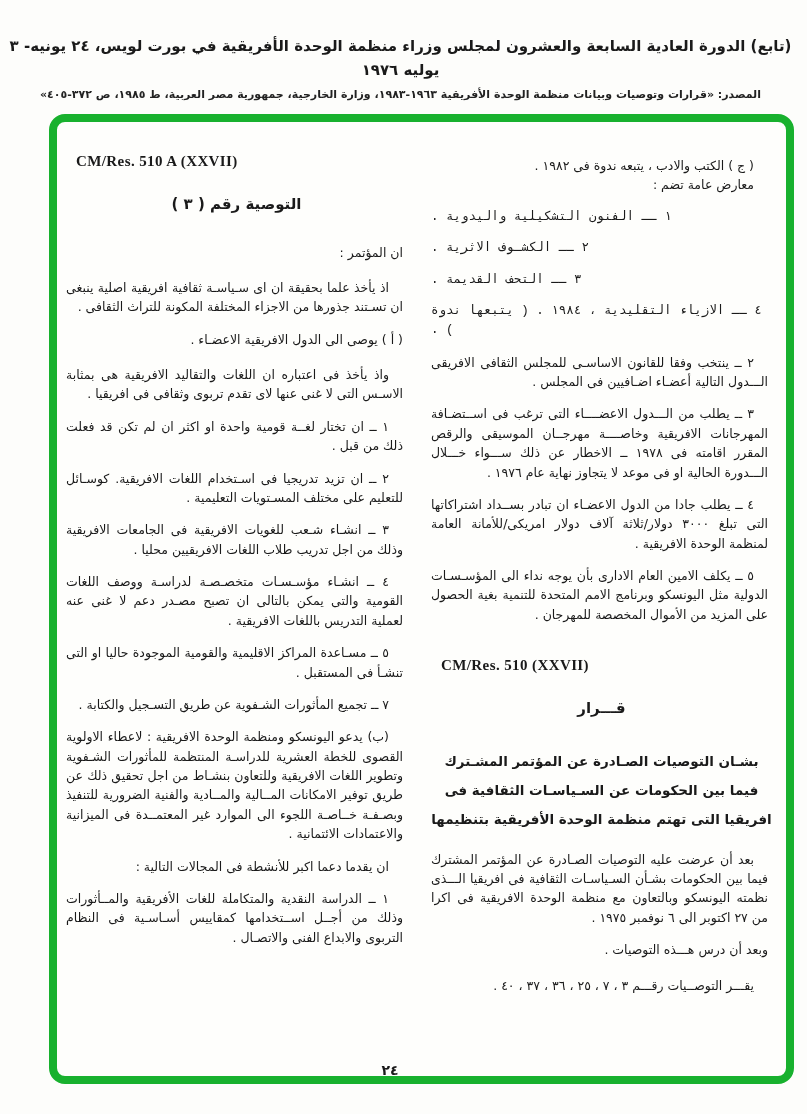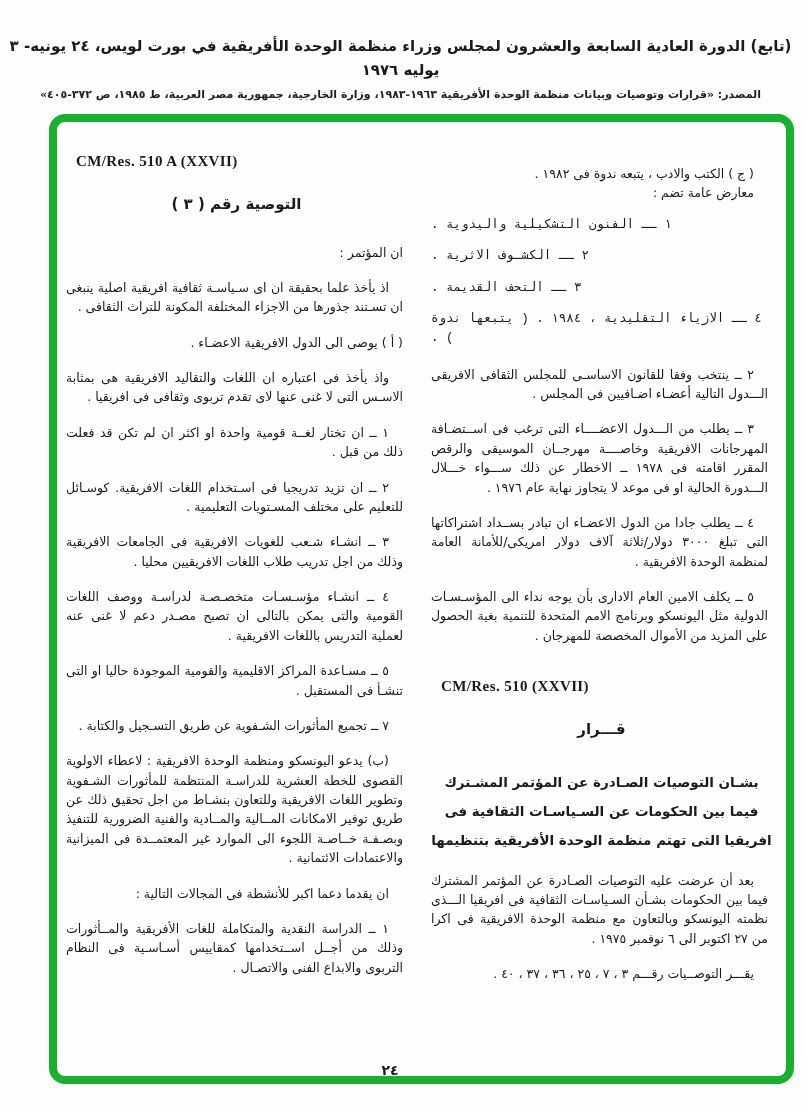--- a/index.html
+++ b/index.html
@@ -22,21 +22,21 @@
     border:8px solid #18b12e;border-radius:16px;background:#fefefc;
     padding:26px 14px 10px 10px;
     box-sizing:content-box;
   }
   .cols{
     direction:rtl;
     display:flex;gap:24px;height:100%;
   }
   .col{width:341px;flex:0 0 341px;overflow:hidden;}
   
-  .block{direction:rtl;font-size:12.5px;line-height:1.55;margin:16px 4px 13px 0;}
+  .block{direction:rtl;font-size:12.5px;line-height:1.55;margin:8px 4px 13px 0;}
   .block-ref{direction:ltr;text-align:left;font-family:"Liberation Serif",serif;
     font-size:15px;font-weight:bold;letter-spacing:.4px;margin:2px 14px 20px 10px;}
   .col-right .block-ref{margin-top:30px;}
   .block-title{text-align:center;font-weight:bold;font-size:15px;margin:6px 0 26px 0;}
   .block-line{text-align:right;margin-bottom:16px;}
   .block-para{text-align:justify;}
   .block-para .bline{text-indent:14px;}
   .block-subitem{text-align:left;margin:12px 10px 12px 0;font-family:Liberation Mono, monospace;}
   .block-subtitle{font-weight:bold;font-size:13.5px;text-align:center;
     line-height:2.15;margin:7px 0 16px 0;}
@@ -93,20 +93,23 @@
           <div class="bline">قـــرار</div>
         </div>
         <div class="block block-subtitle">
           <div class="bline">بشـان التوصيات الصـادرة عن المؤتمر المشـترك</div>
           <div class="bline">فيما بين الحكومات عن السـياسـات الثقافية فى</div>
           <div class="bline">افريقيا التى تهتم منظمة الوحدة الأفريقية بتنظيمها</div>
         </div>
         <div class="block block-para">
           <div class="bline">بعد أن عرضت عليه التوصيات الصـادرة عن المؤتمر المشترك فيما بين الحكومات بشـأن السـياسـات الثقافية فى افريقيا الـــذى نظمته اليونسكو وبالتعاون مع منظمة الوحدة الافريقية فى اكرا من ٢٧ اكتوبر الى ٦ نوفمبر ١٩٧٥ .</div>
         </div>
+        <div class="block block-line">
+          <div class="bline">وبعد أن درس هـــذه التوصيات .</div>
+        </div>
         <div class="block block-para">
           <div class="bline">يقـــر التوصــيات رقـــم ٣ ، ٧ ، ٢٥ ، ٣٦ ، ٣٧ ، ٤٠ .</div>
         </div>
       </div>
     <div class="col col-left">
         <div class="block block-ref">
           <div class="bline">CM/Res. 510 A (XXVII)</div>
         </div>
         <div class="block block-title">
           <div class="bline">التوصية رقم ( ٣ )</div>

